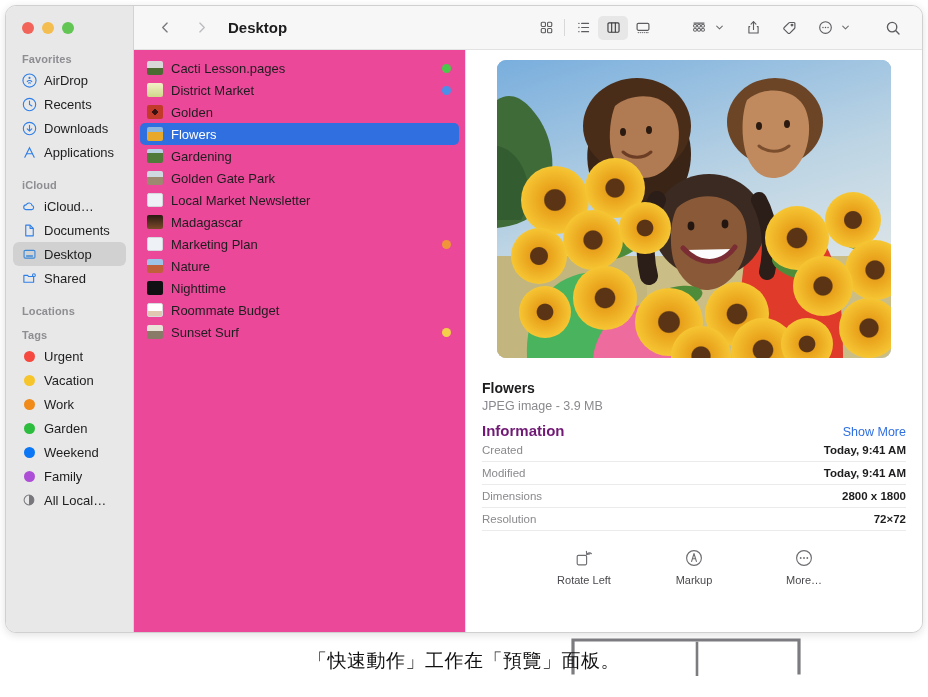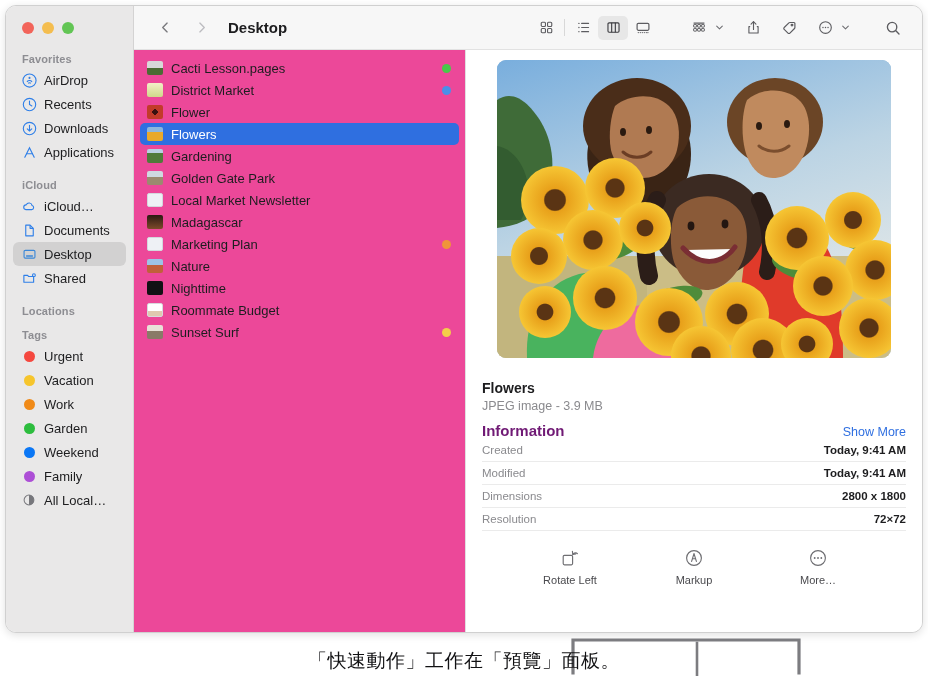--- a/index.html
+++ b/index.html
@@ -134,21 +134,21 @@
 
   .info-row {
     display: flex; align-items: center; justify-content: space-between;
     height: 23px; border-bottom: 1px solid #ebebeb;
     font-size: 11.5px;
   }
   .info-row .k { color: #8a8a8e; }
   .info-row .v { color: #1d1d1f; font-weight: 700; }
 
   .quick {
-    display: flex; justify-content: center; gap: 54px;
+    display: flex; justify-content: center; gap: 40px;
     margin-top: 15px;
   }
   .qa { display: flex; flex-direction: column; align-items: center; gap: 6px; width: 70px; }
   .qa-ico { height: 22px; display: flex; align-items: flex-end; justify-content: center; color: #6e6e72; }
   .qa-lbl { font-size: 11px; color: #4a4a4e; white-space: nowrap; }
 
   
   .callout { position: absolute; left: 570px; top: 634px; width: 232px; height: 42px; }
   .caption {
     position: absolute; left: 0; top: 648px; width: 928px;
@@ -446,21 +446,21 @@
           </div>
 
           <div class="frow">
             <span class="fthumb" style="background:linear-gradient(#f3f0c8,#cfd98a)"></span>
             <span class="fname">District Market</span>
             <span class="ftag" style="background:#4a90e8"></span>
           </div>
 
           <div class="frow">
             <span class="fthumb" style="background:radial-gradient(circle at 50% 50%,#3a1111 26%,#c23b2a 27%)"></span>
-            <span class="fname">Flower</span>
+            <span class="fname">Golden</span>
           </div>
 
           <div class="frow selected">
             <span class="fthumb" style="background:linear-gradient(#8cb6dd 36%,#e8a92a 36%)"></span>
             <span class="fname">Flowers</span>
           </div>
 
           <div class="frow">
             <span class="fthumb" style="background:linear-gradient(#b9cfe3 30%,#4f7a3a 30%)"></span>
             <span class="fname">Gardening</span>

